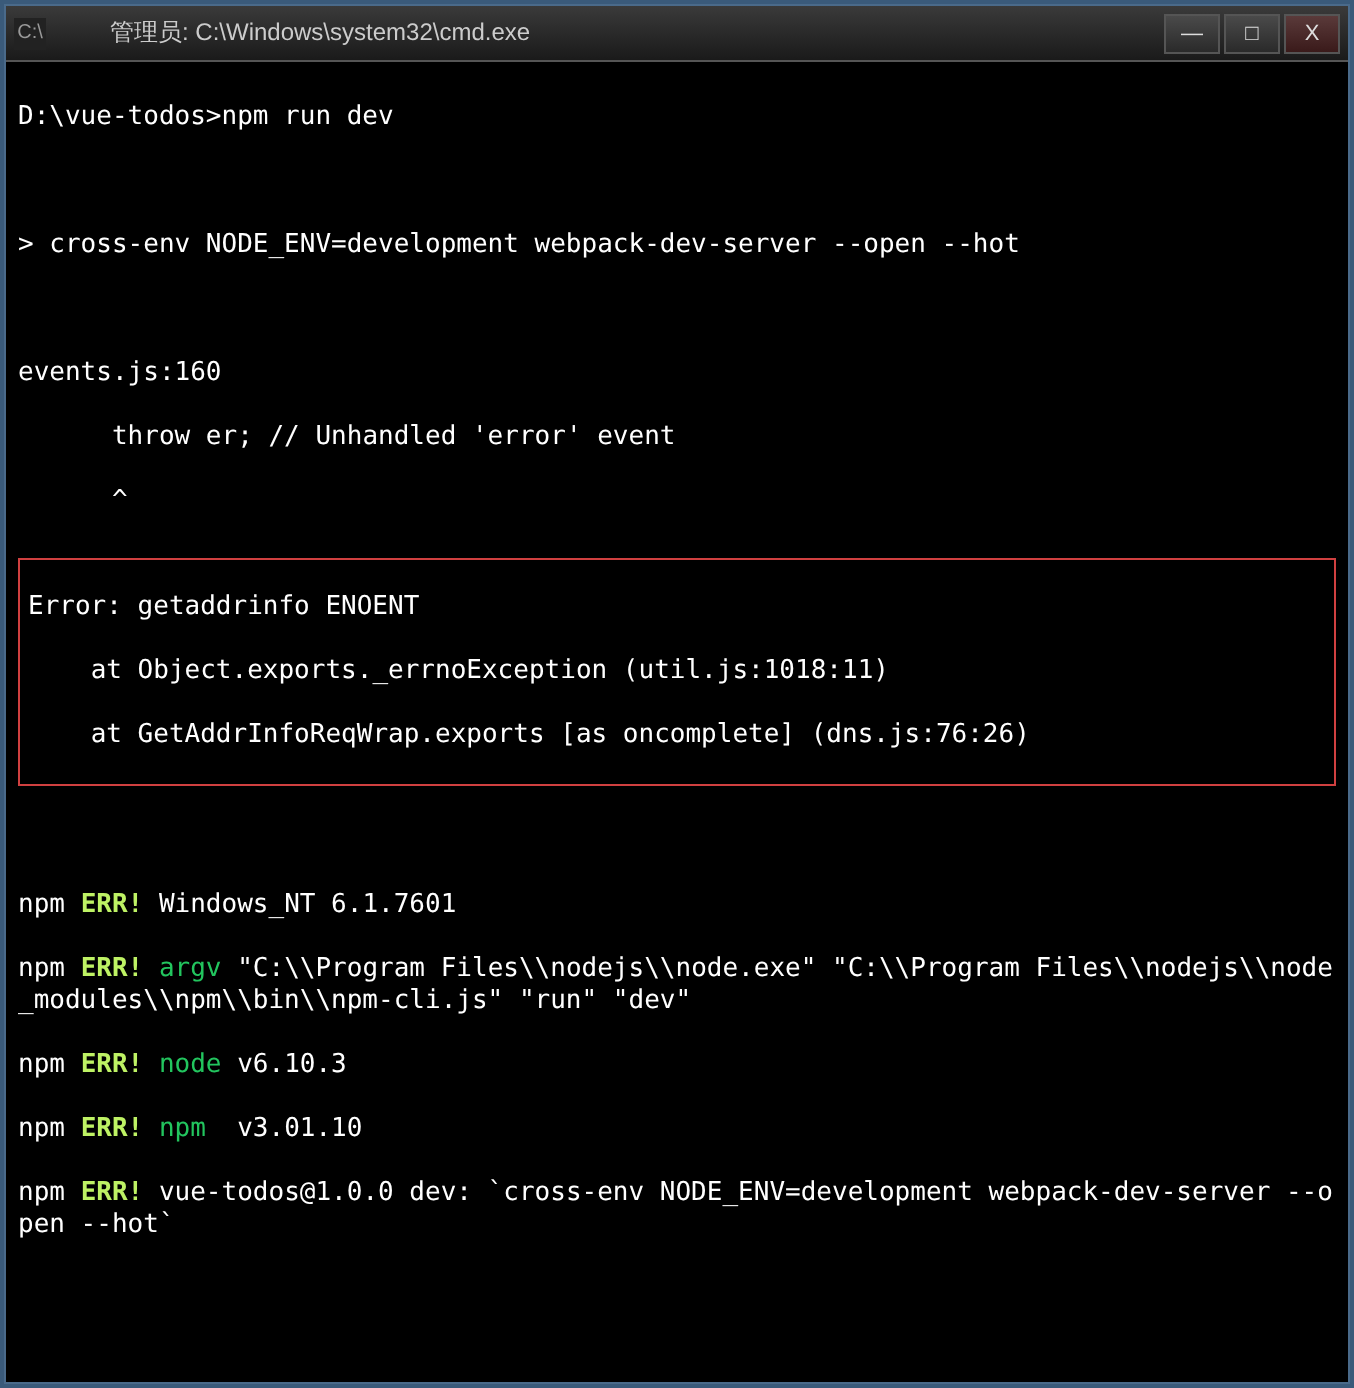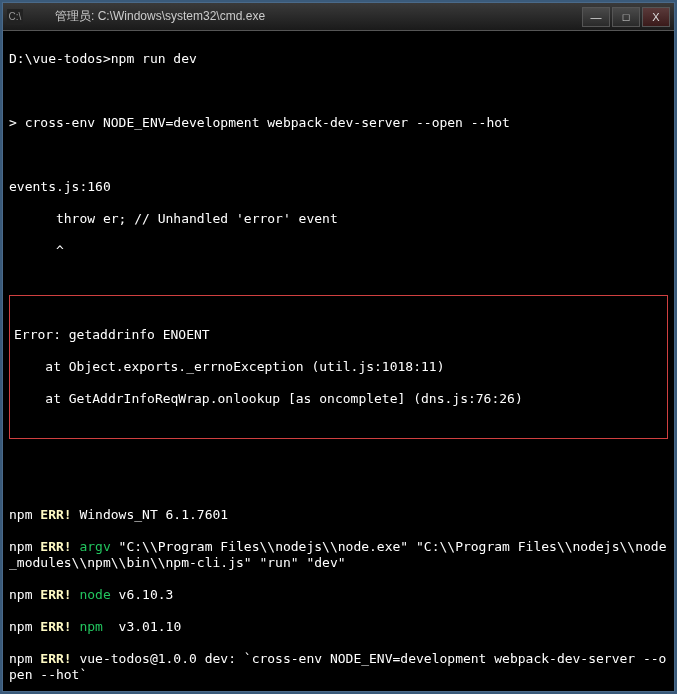--- a/index.html
+++ b/index.html
@@ -63,26 +63,26 @@
   color: #fff;
   padding: 4px 6px;
   font-family: "Consolas", "SimSun", monospace;
   font-size: 13px;
   line-height: 16px;
   white-space: pre-wrap;
   word-break: break-all;
   overflow: hidden;
   border-radius: 24px;
 }
-.err { color: #fef9c3; font-weight: bold; }
+.err { color: #bef264; font-weight: bold; }
 .hl { color: #22c55e; }
 .error-box {
   border: 1px solid #d04040;
-  padding: 15px 4px;
-  margin: 20px 0;
+  padding: 0 4px;
+  margin: 4px 0;
 }
 .line { display: block; }
 </style>
 </head>
 <body>
 
 <div class="window">
   <div class="titlebar">
     <span class="app-icon">C:\</span>
     <span class="title-text">管理员: C:\Windows\system32\cmd.exe</span>
@@ -97,21 +97,21 @@
 <span class="line">D:\vue-todos&gt;npm run dev</span>
 <span class="line"> </span>
 <span class="line">&gt; cross-env NODE_ENV=development webpack-dev-server --open --hot</span>
 <span class="line"> </span>
 <span class="line">events.js:160</span>
 <span class="line">      throw er; // Unhandled 'error' event</span>
 <span class="line">      ^</span>
 <div class="error-box">
 <span class="line">Error: getaddrinfo ENOENT</span>
 <span class="line">    at Object.exports._errnoException (util.js:1018:11)</span>
-<span class="line">    at GetAddrInfoReqWrap.onlookup [as oncomplete] (dns.js:76:26)</span>
+<span class="line">    at GetAddrInfoReqWrap.exports [as oncomplete] (dns.js:76:26)</span>
 </div>
 <span class="line"> </span>
 <span class="line"><span>npm </span><span class="err">ERR!</span><span> Windows_NT 6.1.7601</span></span>
 <span class="line"><span>npm </span><span class="err">ERR!</span><span class="hl"> argv</span><span> "C:\\Program Files\\nodejs\\node.exe" "C:\\Program Files\\nodejs\\node_modules\\npm\\bin\\npm-cli.js" "run" "dev"</span></span>
 <span class="line"><span>npm </span><span class="err">ERR!</span><span class="hl"> node</span><span> v6.10.3</span></span>
 <span class="line"><span>npm </span><span class="err">ERR!</span><span class="hl"> npm </span><span> v3.01.10</span></span>
 <span class="line"><span>npm </span><span class="err">ERR!</span><span> vue-todos@1.0.0 dev: `cross-env NODE_ENV=development webpack-dev-server --open --hot`</span></span>
 
 
 

